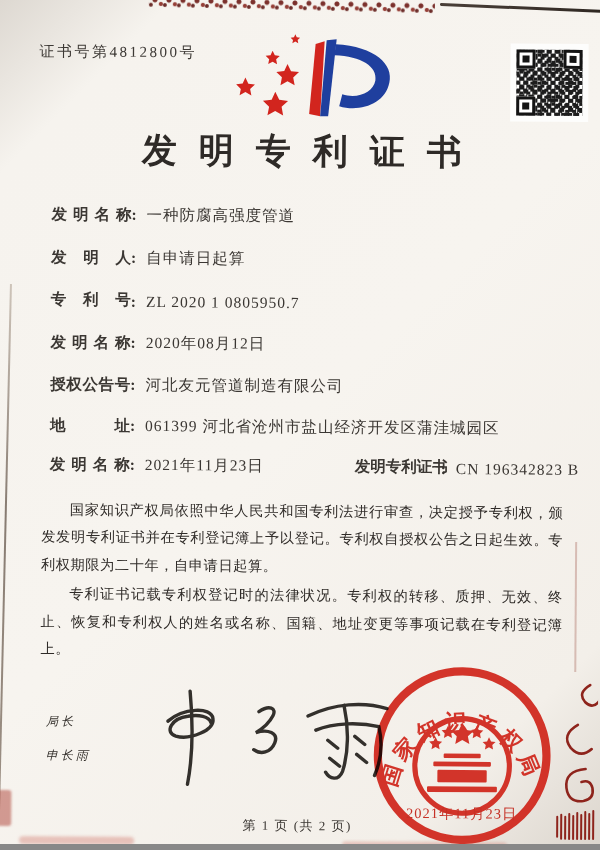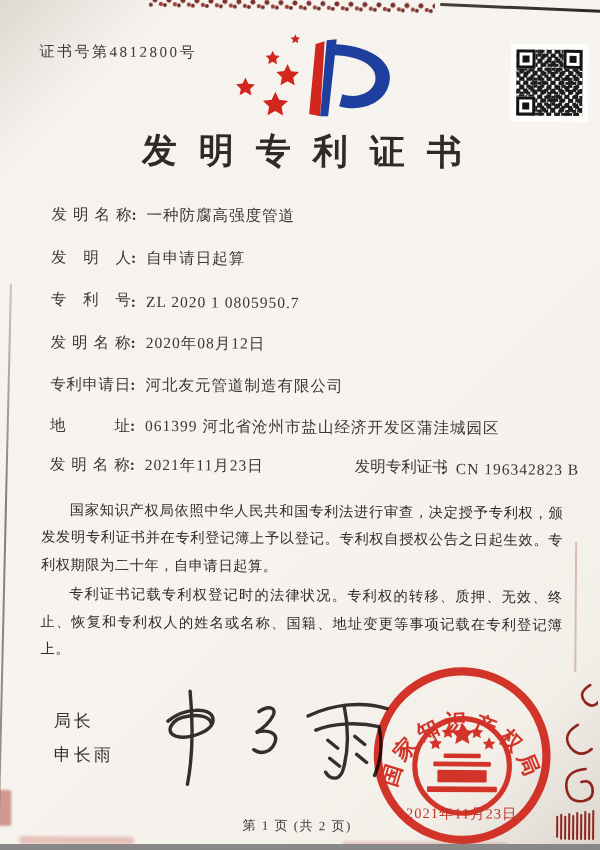--- a/index.html
+++ b/index.html
@@ -35,30 +35,30 @@
   }
   .qr .f{position:absolute;width:13px;height:13px;border:3.2px solid #141414;background:#fff;}
   .qr .f::after{content:"";position:absolute;left:3px;top:3px;width:7px;height:7px;background:#141414;}
   .qr .f.tl{left:0;top:0}.qr .f.tr{right:0;top:0}.qr .f.bl{left:0;bottom:0}
   .title{position:absolute;left:0;top:128px;width:100%;text-align:center;
     font-size:35px;font-weight:bold;letter-spacing:22px;text-indent:22px;color:#2e2a27;}
   
   .fields{position:absolute;left:50px;top:0;width:510px;font-size:15.5px;}
   .frow{position:absolute;left:0;white-space:nowrap;}
   .flabel{display:inline-block;width:80px;text-align:justify;text-align-last:justify;
-    font-weight:normal;color:#3b3733;vertical-align:bottom;}
+    font-weight:bold;color:#3b3733;vertical-align:bottom;}
   .fcolon{font-weight:bold;margin-right:10px;}
   .fvalue{color:#3b3733;letter-spacing:1px;}
   .frow2{position:absolute;white-space:nowrap;}
   
   .bodytext{position:absolute;left:42px;top:498px;width:522px;font-size:14.2px;
     line-height:1.93;text-align:justify;letter-spacing:.6px;color:#2f2b28;}
   .bodytext p{margin:0 0 2px 0;text-indent:2em;}
   
-  .sig-block{position:absolute;left:56px;top:706px;font-size:17px;letter-spacing:3px;line-height:34px;color:#332f2b;}
+  .sig-block{position:absolute;left:48px;top:706px;font-size:12px;letter-spacing:3px;line-height:34px;color:#332f2b;font-style:italic;}
   .sig-svg{position:absolute;left:140px;top:682px;}
   
   .seal{position:absolute;left:372px;top:662px;width:185px;height:185px;opacity:.92;mix-blend-mode:multiply;}
   
   .footer{position:absolute;left:0;top:817px;width:100%;text-align:center;font-size:13px;letter-spacing:1.5px;color:#3a3632;}
   
   .orn-br{position:absolute;right:0px;bottom:0px;}
   .smudge{position:absolute;border-radius:4px;filter:blur(1.5px);}
   .sm1{left:22px;top:838px;width:115px;height:8px;background:rgba(195,70,55,.28);}
   .sm2{left:345px;top:841px;width:165px;height:7px;background:rgba(195,70,55,.25);}
@@ -109,21 +109,21 @@
       <div class="frow" style="top:249px">
         <span class="flabel">发明人</span><span class="fcolon">:</span><span class="fvalue">自申请日起算</span>
       </div>
       <div class="frow" style="top:291px">
         <span class="flabel">专利号</span><span class="fcolon">:</span><span class="fvalue">ZL 2020 1 0805950.7</span>
       </div>
       <div class="frow" style="top:334px">
         <span class="flabel">发明名称</span><span class="fcolon">:</span><span class="fvalue">2020年08月12日</span>
       </div>
       <div class="frow" style="top:376px">
-        <span class="flabel">专利申请日</span><span class="fcolon">:</span><span class="fvalue">河北友元管道制造有限公司</span>
+        <span class="flabel">授权公告号</span><span class="fcolon">:</span><span class="fvalue">河北友元管道制造有限公司</span>
       </div>
       <div class="frow" style="top:417px">
         <span class="flabel">地址</span><span class="fcolon">:</span><span class="fvalue">061399 河北省沧州市盐山经济开发区蒲洼城园区</span>
       </div>
       <div class="frow" style="top:456px">
         <span class="flabel">发明名称</span><span class="fcolon">:</span><span class="fvalue">2021年11月23日</span>
       </div>
       <div class="frow2" style="top:456px;left:305px">
         <span class="flabel" style="width:86px">发明专利证书</span><span class="fcolon">:</span><span class="fvalue">CN 196342823 B</span>
       </div>

